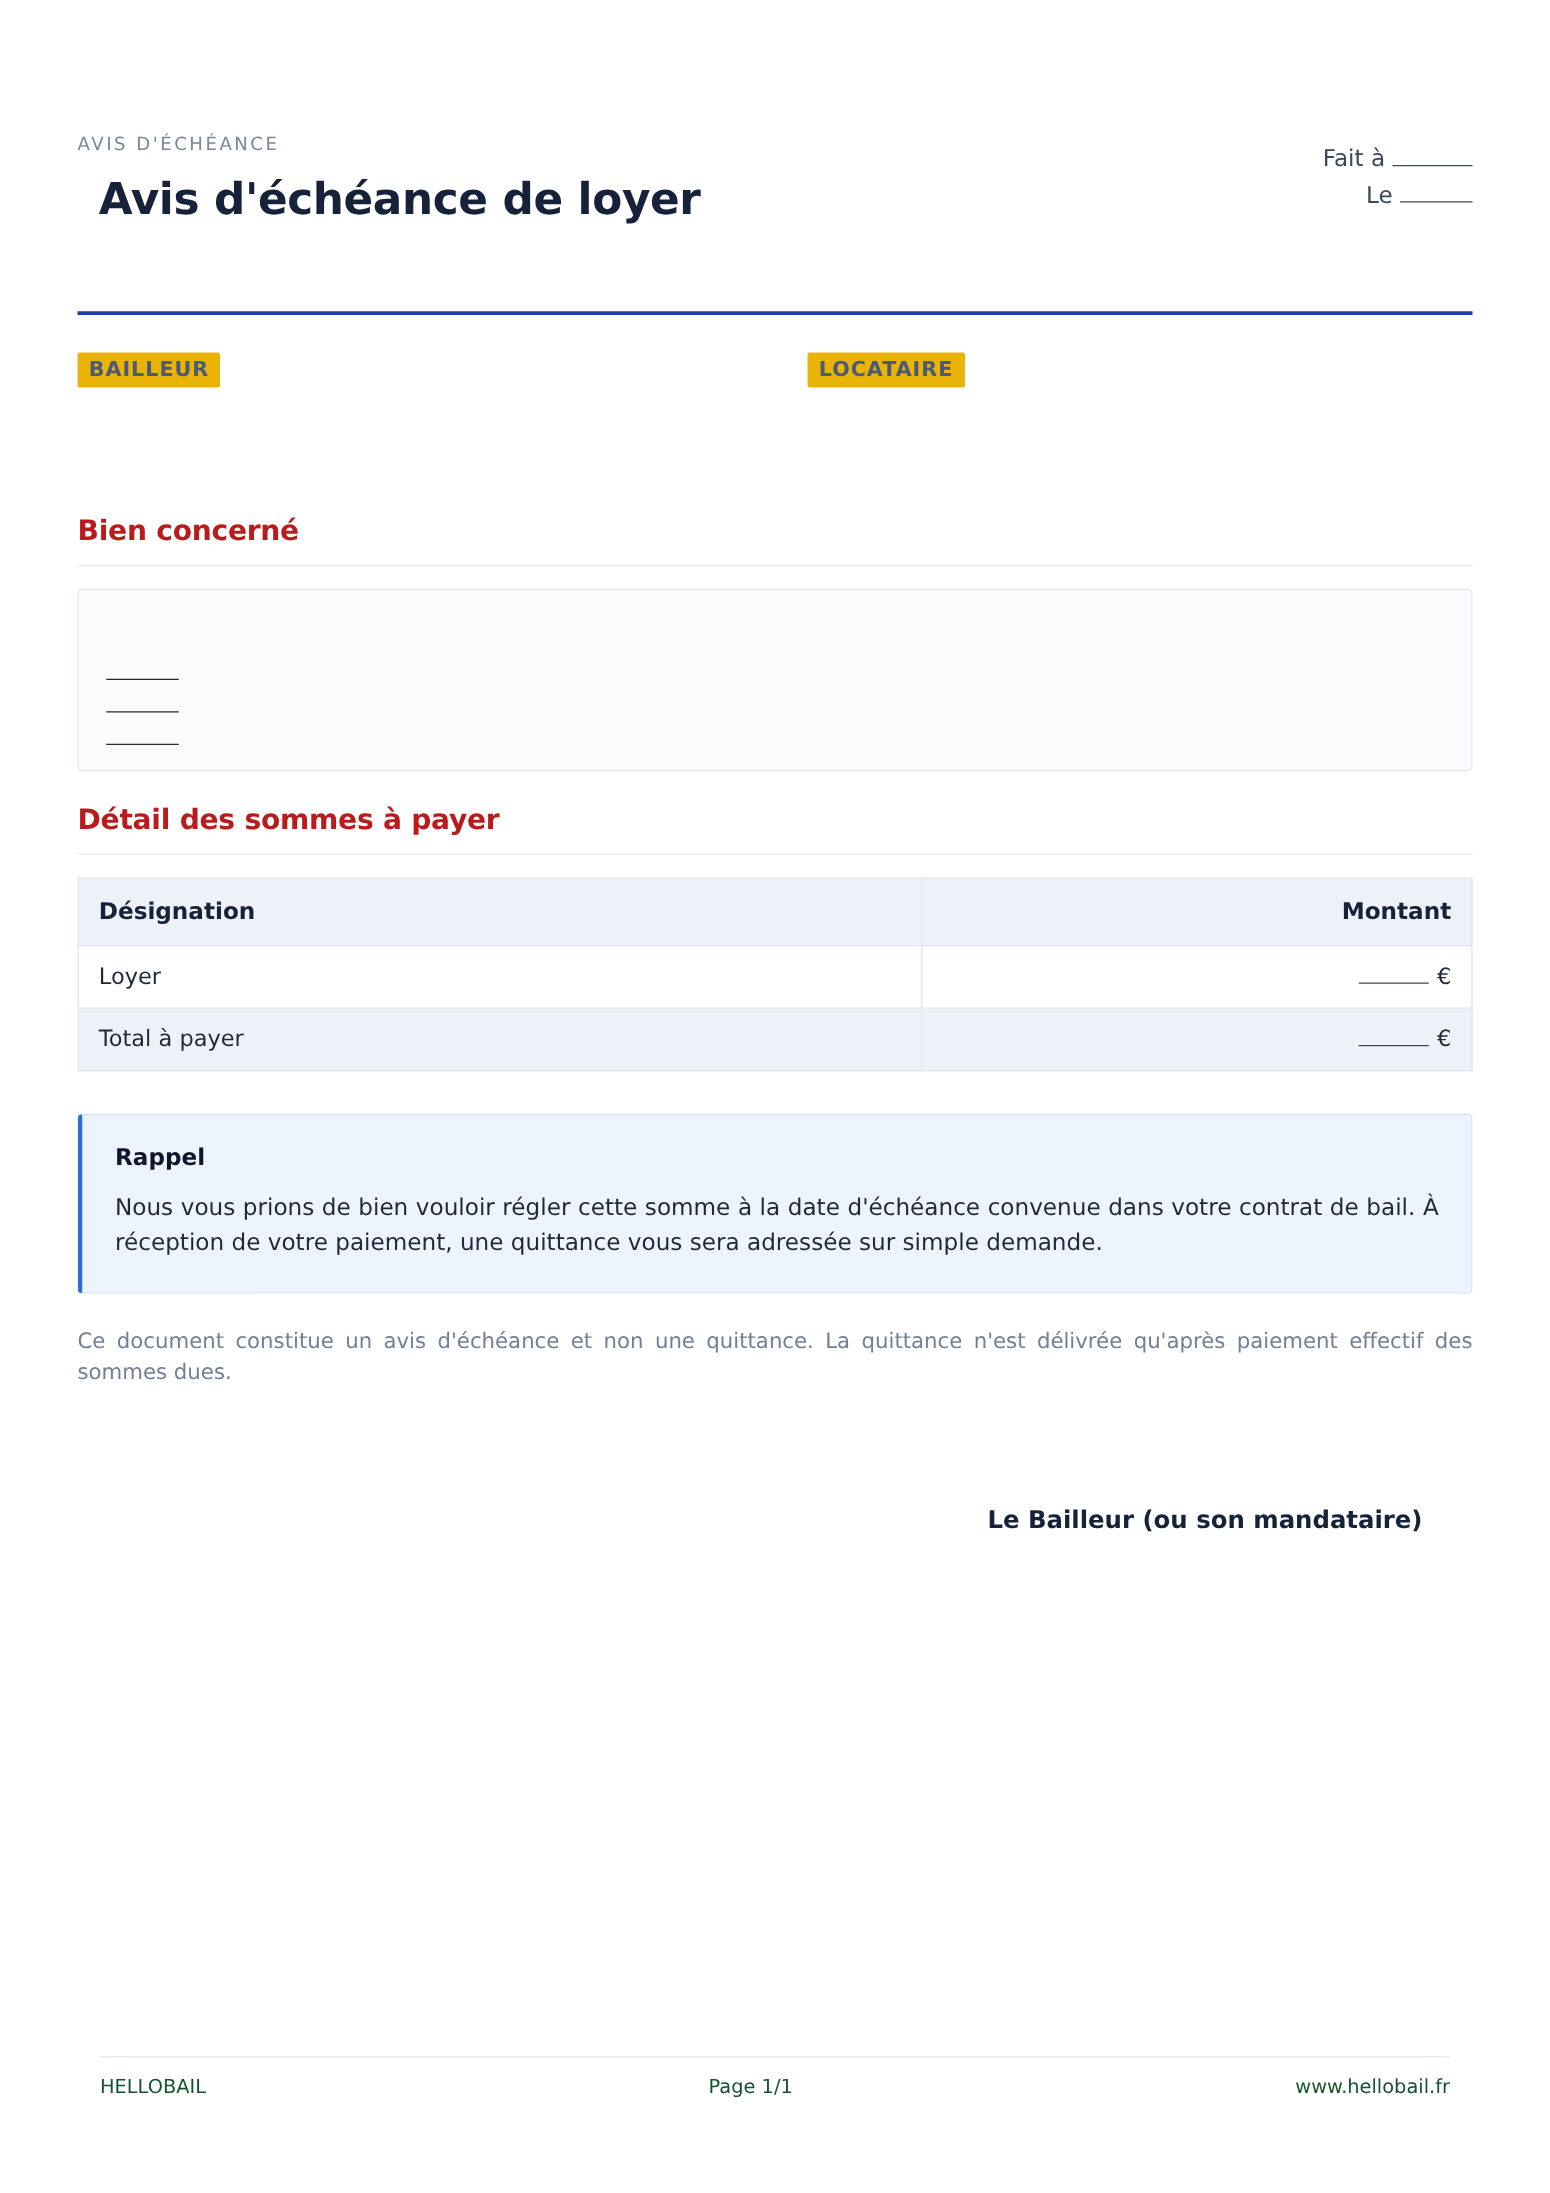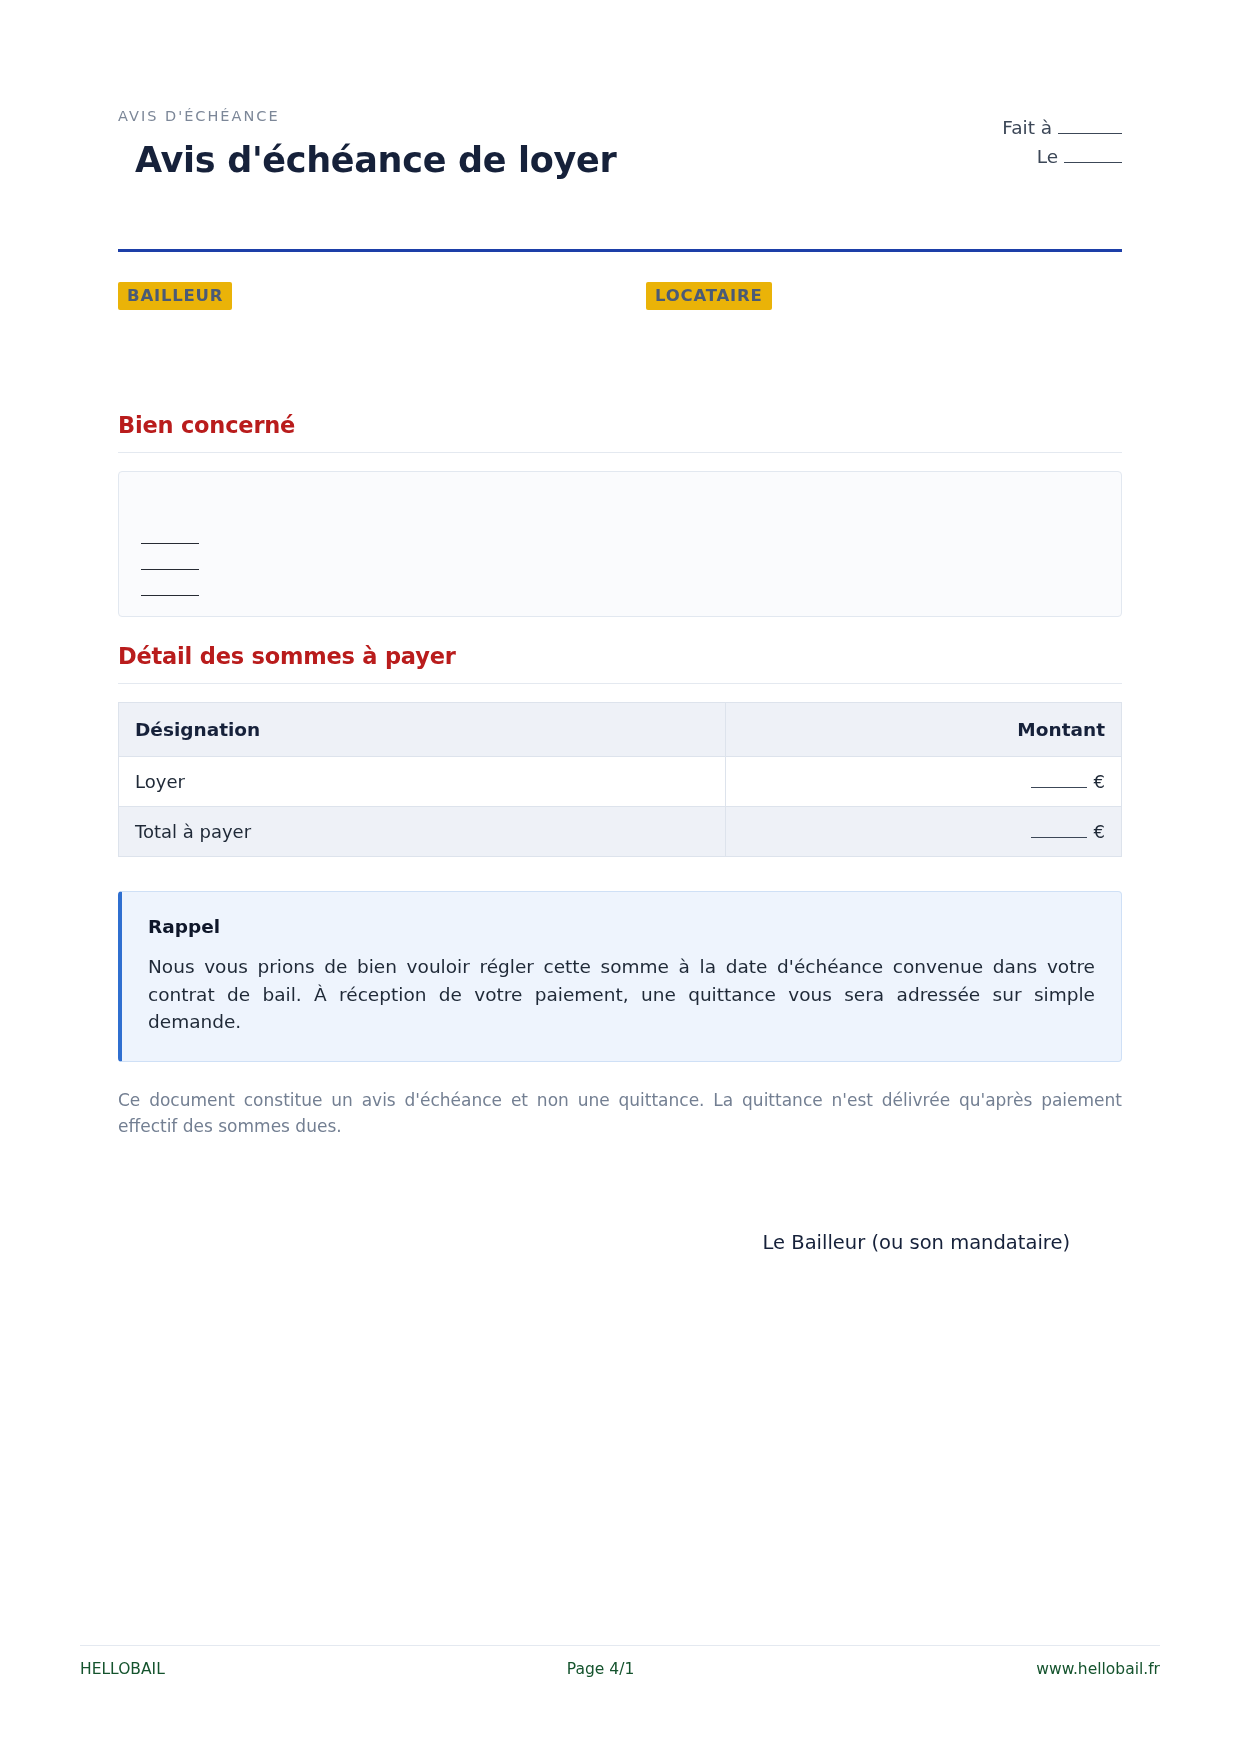--- a/index.html
+++ b/index.html
@@ -13,21 +13,21 @@
     font-family: "DejaVu Sans", "Liberation Sans", sans-serif;
     color: #1f2937;
     position: relative;
     overflow: hidden;
   }
   .page {
     position: relative;
     width: 1240px;
     height: 1754px;
     box-sizing: border-box;
-    padding: 0 118px;
+    padding: 0 62px;
   }
 
   
   .header {
     display: flex;
     justify-content: space-between;
     align-items: flex-start;
     padding-top: 108px;
   }
   .header-left { flex: 0 1 auto; }
@@ -187,23 +187,23 @@
   }
 
   
   .signature {
     margin-top: 92px;
     text-align: right;
     padding-right: 40px;
   }
   .sig-title {
     font-size: 19.5px;
-    font-weight: normal;
+    font-weight: bold;
     color: #16213a;
-    margin: 0 12px 6px 0;
+    margin: 0 0 6px 0;
   }
   .sig-sub {
     font-size: 16px;
     font-style: italic;
     color: #3c4757;
     margin: 0;
   }
 
   
   .footer {
@@ -299,17 +299,17 @@
   </div>
 
   <p class="disclaimer">Ce document constitue un avis d'échéance et non une quittance. La quittance n'est délivrée qu'après paiement effectif des sommes dues.</p>
 
   <div class="signature">
     <p class="sig-title">Le Bailleur (ou son mandataire)</p>
   </div>
 
   <div class="footer">
     <div class="footer-left">HELLOBAIL</div>
-    <div class="footer-center">Page 4/1</div>
+    <div class="footer-center">Page 1/1</div>
     <div class="footer-right">www.hellobail.fr</div>
   </div>
 
 </div>
 
 </body></html>

